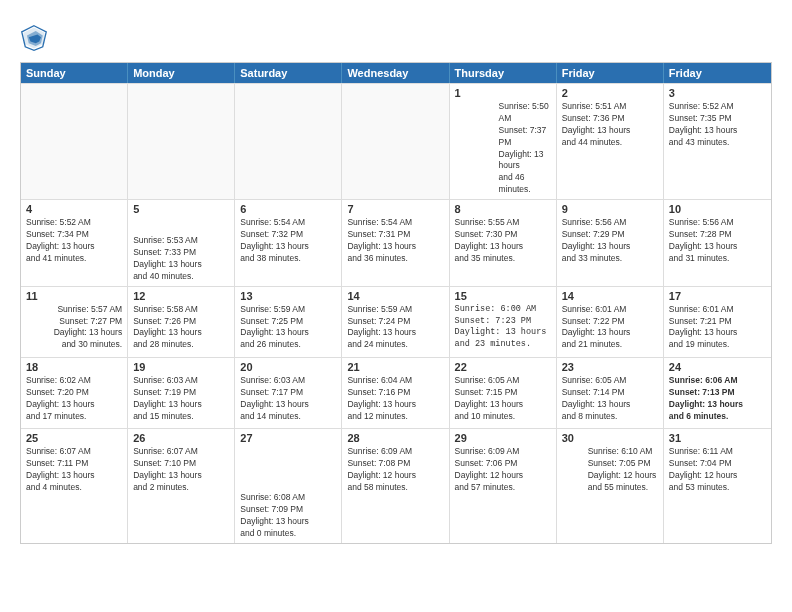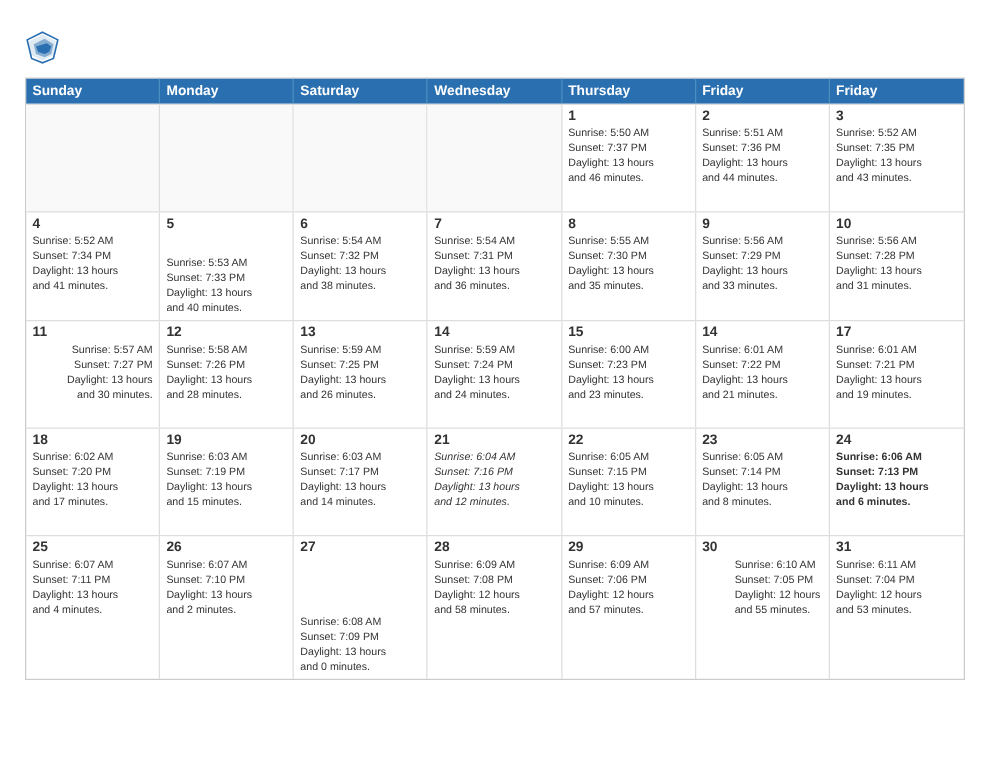--- a/index.html
+++ b/index.html
@@ -134,21 +134,21 @@
         <div class="cal-header-cell">Friday</div>
       </div>
     <div class="cal-body">
     <div class="cal-row">
           <div class="cal-cell empty"></div>
           <div class="cal-cell empty"></div>
           <div class="cal-cell empty"></div>
           <div class="cal-cell empty"></div>
           <div class="cal-cell">
             <div class="day-num">1</div>
-            <div class="day-detail" style="white-space: pre-line;">Sunrise: 5:50 AM
+            <div class="day-detail" style="white-space: pre-line; margin-left: 44px;">Sunrise: 5:50 AM
 Sunset: 7:37 PM
 Daylight: 13 hours
 and 46 minutes.</div>
           </div>
           <div class="cal-cell">
             <div class="day-num">2</div>
             <div class="day-detail" style="white-space: pre-line;">Sunrise: 5:51 AM
 Sunset: 7:36 PM
 Daylight: 13 hours
 and 44 minutes.</div>
@@ -236,21 +236,21 @@
           </div>
           <div class="cal-cell">
             <div class="day-num">14</div>
             <div class="day-detail" style="white-space: pre-line;">Sunrise: 5:59 AM
 Sunset: 7:24 PM
 Daylight: 13 hours
 and 24 minutes.</div>
           </div>
           <div class="cal-cell">
             <div class="day-num">15</div>
-            <div class="day-detail" style="white-space: pre-line;">Sunrise: 6:00 AM
+            <div class="day-detail" style="white-space: pre-line; font-family: Liberation Mono, monospace;">Sunrise: 6:00 AM
 Sunset: 7:23 PM
 Daylight: 13 hours
 and 23 minutes.</div>
           </div>
           <div class="cal-cell">
             <div class="day-num">14</div>
             <div class="day-detail" style="white-space: pre-line;">Sunrise: 6:01 AM
 Sunset: 7:22 PM
 Daylight: 13 hours
 and 21 minutes.</div>
@@ -280,21 +280,21 @@
           </div>
           <div class="cal-cell">
             <div class="day-num">20</div>
             <div class="day-detail" style="white-space: pre-line;">Sunrise: 6:03 AM
 Sunset: 7:17 PM
 Daylight: 13 hours
 and 14 minutes.</div>
           </div>
           <div class="cal-cell">
             <div class="day-num">21</div>
-            <div class="day-detail" style="white-space: pre-line; font-style: italic;">Sunrise: 6:04 AM
+            <div class="day-detail" style="white-space: pre-line;">Sunrise: 6:04 AM
 Sunset: 7:16 PM
 Daylight: 13 hours
 and 12 minutes.</div>
           </div>
           <div class="cal-cell">
             <div class="day-num">22</div>
             <div class="day-detail" style="white-space: pre-line;">Sunrise: 6:05 AM
 Sunset: 7:15 PM
 Daylight: 13 hours
 and 10 minutes.</div>

